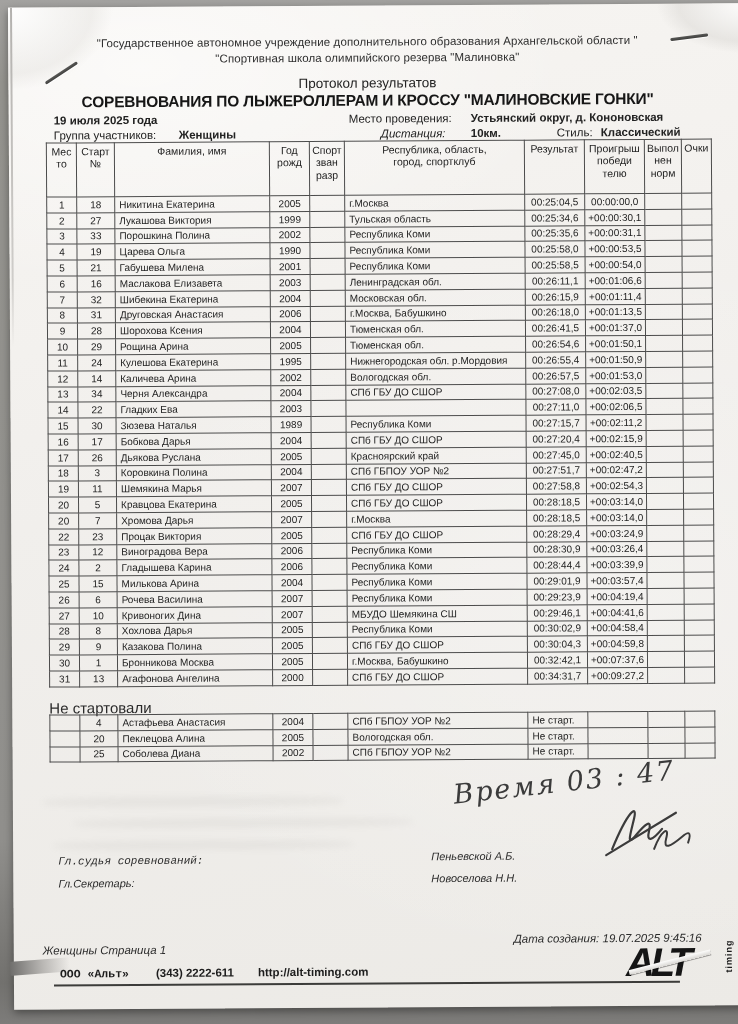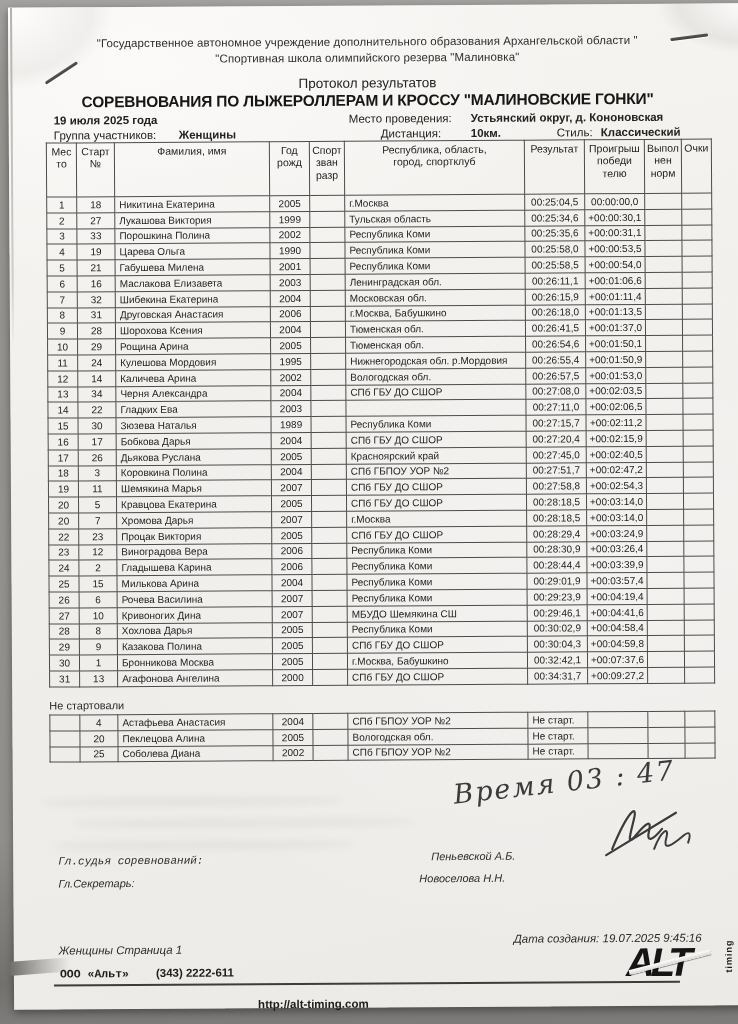--- a/index.html
+++ b/index.html
@@ -36,21 +36,21 @@
   .title{font-size:15.5px;font-weight:bold;letter-spacing:-.2px;color:#161616;}
   .info{font-size:11.5px;color:#222;}
 
   
   table{border-collapse:collapse;table-layout:fixed;width:665px;color:#232323;}
   td,th{border:1px solid #4c4c4c;overflow:hidden;}
   th{font-weight:normal;font-size:10.5px;vertical-align:top;text-align:center;white-space:pre-line;line-height:1.18;padding:2px 0 0 0;height:51px;}
   td{font-size:10px;white-space:nowrap;height:14.8px;padding:0 2px;}
   td.c{text-align:center;}
   td.l{text-align:left;padding-left:4px;}
-  .dns-label{font-size:11px;color:#2a2a2a;}
+  .dns-label{font-size:15px;color:#2a2a2a;}
 
   
   .hand{font-family:"DejaVu Serif",serif;font-style:italic;font-size:27px;color:#3b3b3b;transform:rotate(-6deg);letter-spacing:2px;white-space:nowrap;}
   .sig path{stroke:#3b3b3b;fill:none;stroke-linecap:round;}
 
   
   .off{font-size:11px;font-style:italic;color:#2c2c2c;}
   .foot-small{font-size:11.5px;font-style:italic;color:#2c2c2c;}
   .foot-co{font-size:11.5px;font-weight:bold;color:#1d1d1d;}
   .rule{height:2px;background:#3c3c3a;}
@@ -78,21 +78,21 @@
   <div class="abs center org" style="top:46px;">"Спортивная школа олимпийского резерва "Малиновка"</div>
   <div class="abs center proto" style="top:70px;">Протокол результатов</div>
   <div class="abs center title" style="top:86px;">СОРЕВНОВАНИЯ ПО ЛЫЖЕРОЛЛЕРАМ И КРОССУ "МАЛИНОВСКИЕ ГОНКИ"</div>
 
   <div class="abs info b" style="left:45px;top:107px;">19 июля 2025 года</div>
   <div class="abs info" style="left:45px;top:122px;text-align:right;">Группа участников:</div>
   <div class="abs info b" style="left:170px;top:122px;">Женщины</div>
 
   <div class="abs info" style="left:340px;top:107px;">Место проведения:</div>
   <div class="abs info b" style="left:462px;top:107px;">Устьянский округ, д. Кононовская</div>
-  <div class="abs info" style="left:372px;top:122px;">Дистанция:</div>
+  <div class="abs info" style="left:372px;top:122px;font-style:italic;">Дистанция:</div>
   <div class="abs info b" style="left:462px;top:122px;text-align:center;">10км.</div>
   <div class="abs info" style="left:548px;top:122px;">Стиль:</div>
   <div class="abs info b" style="left:592px;top:122px;">Классический</div>
 
   <table class="abs" style="left:37px;top:135px;">
     <colgroup>
       <col style="width:30px">
         <col style="width:38px">
         <col style="width:155px">
         <col style="width:40px">
@@ -245,21 +245,21 @@
           <td class="c"></td>
           <td class="l">Тюменская обл.</td>
           <td class="c">00:26:54,6</td>
           <td class="c">+00:01:50,1</td>
           <td class="c"></td>
           <td class="c"></td>
         </tr>
         <tr>
           <td class="c">11</td>
           <td class="c">24</td>
-          <td class="l">Кулешова Мордовия</td>
+          <td class="l">Кулешова Екатерина</td>
           <td class="c">1995</td>
           <td class="c"></td>
           <td class="l">Нижнегородская обл. р.Мордовия</td>
           <td class="c">00:26:55,4</td>
           <td class="c">+00:01:50,9</td>
           <td class="c"></td>
           <td class="c"></td>
         </tr>
         <tr>
           <td class="c">12</td>
@@ -562,28 +562,28 @@
   <div class="abs hand" style="left:440px;top:762px;">Время 03 : 47</div>
   <svg class="abs sig" style="left:585px;top:795px;" width="105" height="62" viewBox="0 0 105 62">
     <path d="M14,50 C30,12 40,4 36,20 C32,36 28,48 38,36 C48,24 54,20 51,32 C48,44 54,42 64,30" stroke-width="2.2"></path>
     <path d="M8,56 L78,14" stroke-width="2.2"></path>
     <path d="M56,50 C63,32 72,26 68,40 C65,51 72,48 84,38 C90,33 94,32 90,44" stroke-width="2"></path>
   </svg>
 
   <div class="abs off" style="left:45px;top:848px;font-family:Liberation Mono, monospace;">Гл.судья соревнований:</div>
   <div class="abs off" style="left:418px;top:845px;">Пеньевской А.Б.</div>
   <div class="abs off" style="left:45px;top:870px;">Гл.Секретарь:</div>
-  <div class="abs off" style="left:406px;top:867px;">Новоселова Н.Н.</div>
-
-  <div class="abs foot-small" style="left:45px;top:937px;">Женщины Страница 1</div>
+  <div class="abs off" style="left:418px;top:867px;">Новоселова Н.Н.</div>
+
+  <div class="abs foot-small" style="left:29px;top:937px;">Женщины Страница 1</div>
   <div class="abs foot-small" style="left:500px;top:928px;">Дата создания: 19.07.2025 9:45:16</div>
 
   <div class="abs foot-co" style="left:46px;top:960px;font-family:Liberation Mono, monospace;">ООО «Альт»</div>
   <div class="abs foot-co" style="left:142px;top:960px;">(343) 2222-611</div>
-  <div class="abs foot-co" style="left:244px;top:992px;">http://alt-timing.com</div>
+  <div class="abs foot-co" style="left:244px;top:960px;">http://alt-timing.com</div>
   <div class="abs rule" style="left:40px;top:977px;width:626px;"></div>
 
   <div class="abs logo" style="left:612px;top:938px;">
     <div class="word">ALT</div>
     <div class="slash"></div>
     <div class="timing">timing</div>
   </div>
 
 </div>
 

